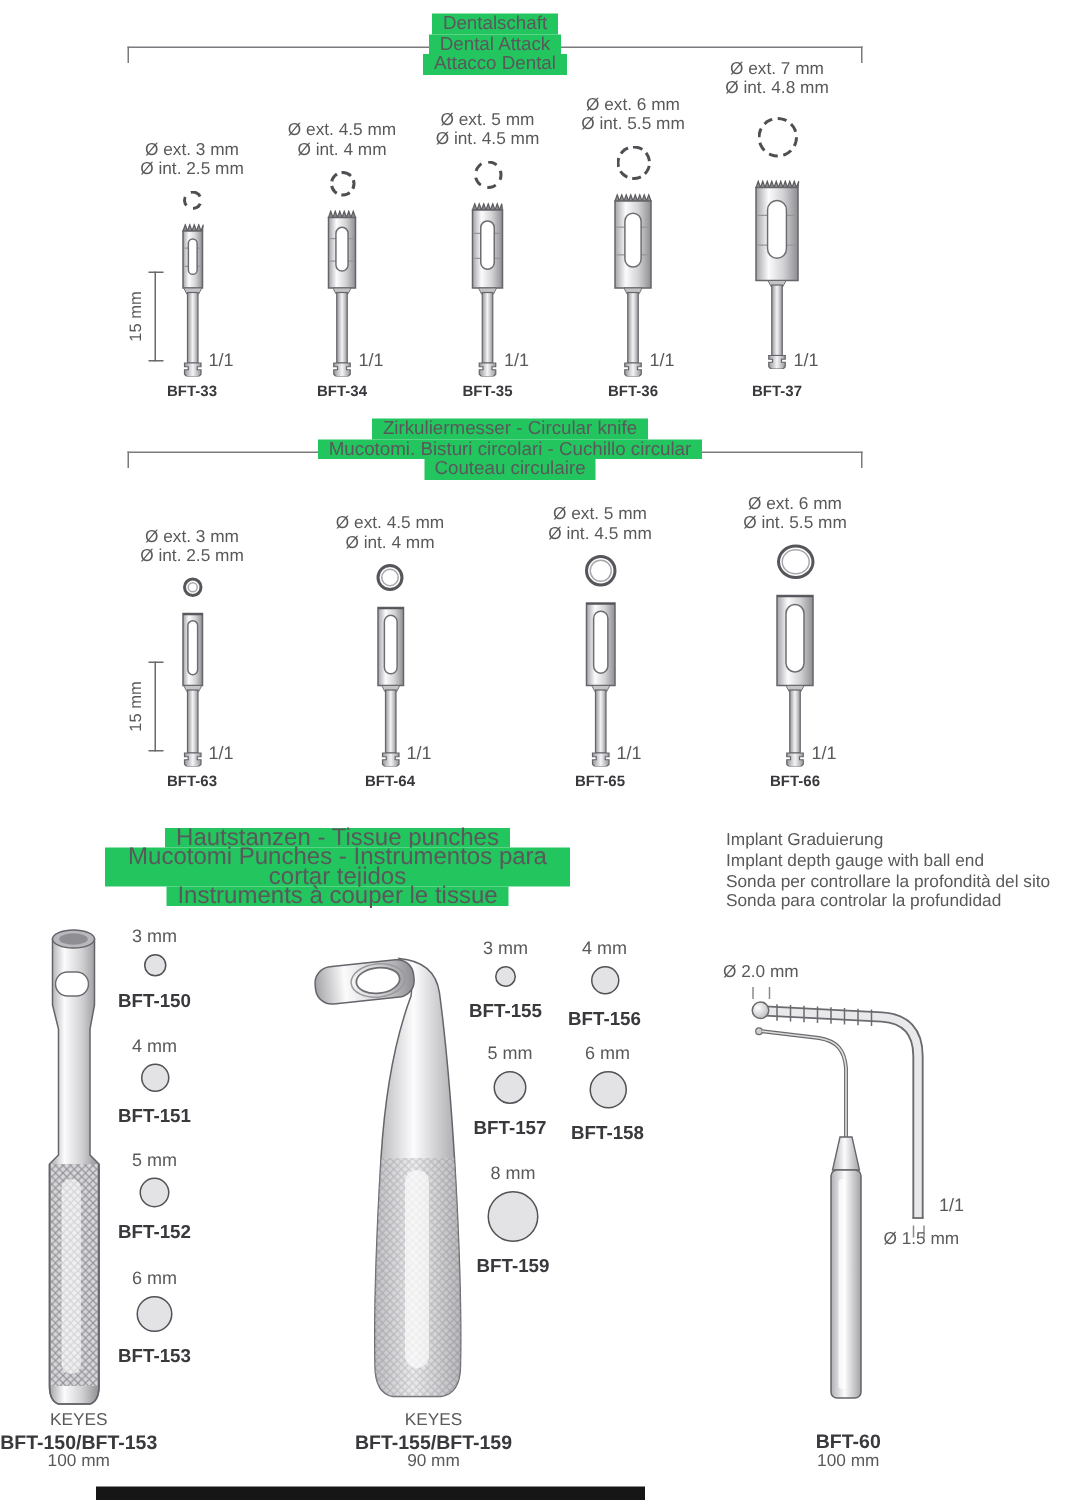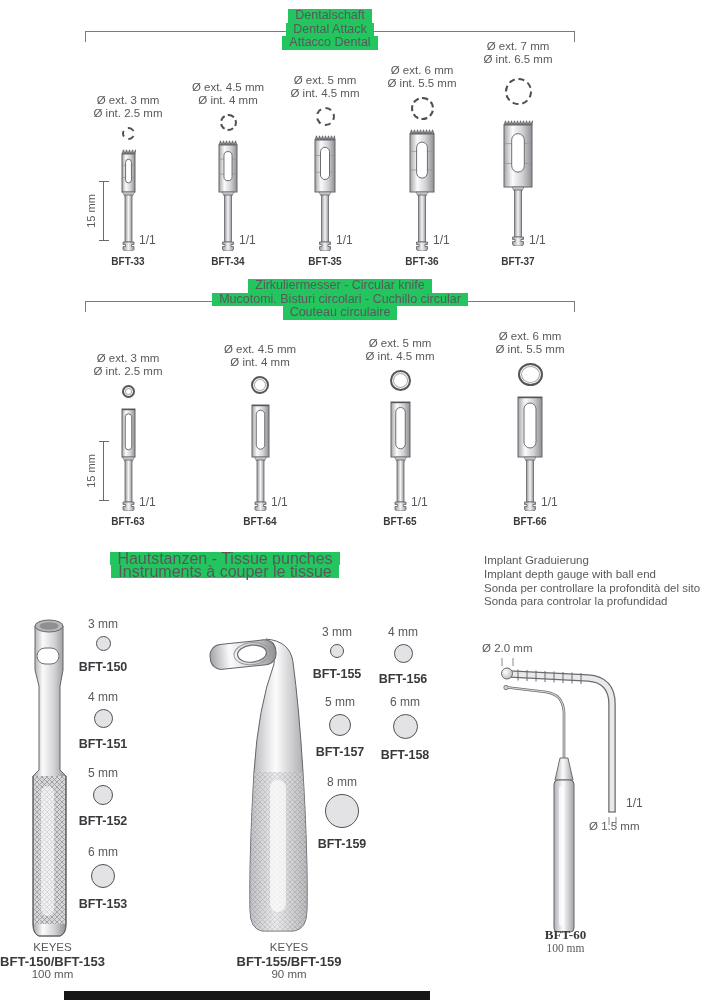--- a/index.html
+++ b/index.html
@@ -155,21 +155,21 @@
         <rect x="11.5" y="66" width="7" height="47" fill="url(#gShaft)" stroke="#64646a" stroke-width="0.8"></rect>
         <path d="M9.5,113 h11 v2.5 h-2.5 v2 h2.5 v3 l-1.5,1.5 h-8 l-1.5,-1.5 v-3 h2.5 v-2 h-2.5 Z" fill="url(#gShaft)" stroke="#64646a" stroke-width="0.8"></path>
       </svg>
     </div>
   <span class="scale" style="top:193px;">1/1</span>
   <div class="code">BFT-36</div>
 </div>
 <div class="col" style="left:463px;top:40px;height:227px;justify-content:space-between;">
   <div class="spec">
     <div>Ø ext. 7 mm</div>
-    <div>Ø int. 6.5 mm</div>
+    <div>Ø int. 4.8 mm</div>
   </div>
   <div class="ring serr" style="width:23px;height:23px;"></div>
   <div class="tool">
       <svg width="34" height="126" viewBox="0 0 34 126">
         <path d="M3,5 L4.5,0.7999999999999998 L6,5 L7.5,0.7999999999999998 L9,5 L10.5,0.7999999999999998 L12,5 L13.5,0.7999999999999998 L15,5 L16.5,0.7999999999999998 L18,5 L19.5,0.7999999999999998 L21,5 L22.5,0.7999999999999998 L24,5 L25.5,0.7999999999999998 L27,5 L28.5,0.7999999999999998 L30,5 L31.5,0.7999999999999998 L31,5 Z" fill="#8c8c90" stroke="#5f5f63" stroke-width="0.8"></path>
         <rect x="3" y="5" width="28" height="62" fill="url(#gBody)" stroke="#64646a" stroke-width="1"></rect>
         <path d="M4,23.599999999999998 L30,23.599999999999998 M4,43.44 L30,43.44" stroke="#97979b" stroke-width="0.8"></path>
         <rect x="10.7" y="13.680000000000001" width="12.6" height="38.44" rx="6.3" fill="#ffffff" stroke="#6d6d71" stroke-width="1"></rect>
         <path d="M11,67 h12 l-2,4 h-8 Z" fill="#c4c4c7" stroke="#64646a" stroke-width="0.6"></path>
         <rect x="13.5" y="70" width="7" height="47" fill="url(#gShaft)" stroke="#64646a" stroke-width="0.8"></rect>
@@ -263,20 +263,21 @@
         <rect x="11.5" y="65" width="7" height="42" fill="url(#gShaft)" stroke="#64646a" stroke-width="0.8"></rect>
         <path d="M9.5,107 h11 v2.5 h-2.5 v2 h2.5 v3 l-1.5,1.5 h-8 l-1.5,-1.5 v-3 h2.5 v-2 h-2.5 Z" fill="url(#gShaft)" stroke="#64646a" stroke-width="0.8"></path>
       </svg>
     </div>
   <span class="scale" style="top:165px;">1/1</span>
   <div class="code">BFT-66</div>
 </div>
 
 <div class="sec-title" style="left:70px;top:552px;width:310px;font-size:16px;line-height:13px;">
   <div><span>Hautstanzen - Tissue punches</span></div>
+  <div><span>Mucotomi Punches - Instrumentos para cortar tejidos</span></div>
   <div><span>Instruments à couper le tissue</span></div>
 </div>
 <div class="gauge-title" style="left:484px;top:554px;">
   <div>Implant Graduierung</div>
   <div>Implant depth gauge with ball end</div>
   <div>Sonda per controllare la profondità del sito</div>
   <div>Sonda para controlar la profundidad</div>
 </div>
 
 <div class="abs" style="left:22px;top:612px;">
@@ -375,18 +376,18 @@
 <div class="footer" style="left:0px;top:941px;width:105px;">
   <div>KEYES</div>
   <div class="fcode">BFT-150/BFT-153</div>
   <div>100 mm</div>
 </div>
 <div class="footer" style="left:230px;top:941px;width:118px;">
   <div>KEYES</div>
   <div class="fcode">BFT-155/BFT-159</div>
   <div>90 mm</div>
 </div>
-<div class="footer" style="left:508px;top:928px;width:115px;font-family:Liberation Serif, serif;">
+<div class="footer" style="left:508px;top:954px;width:115px;">
   <div class="fcode">BFT-60</div>
   <div>100 mm</div>
 </div>
 
 <div class="blackbar" style="left:64px;top:991px;width:366px;height:9px;"></div>
 
 </body></html>

